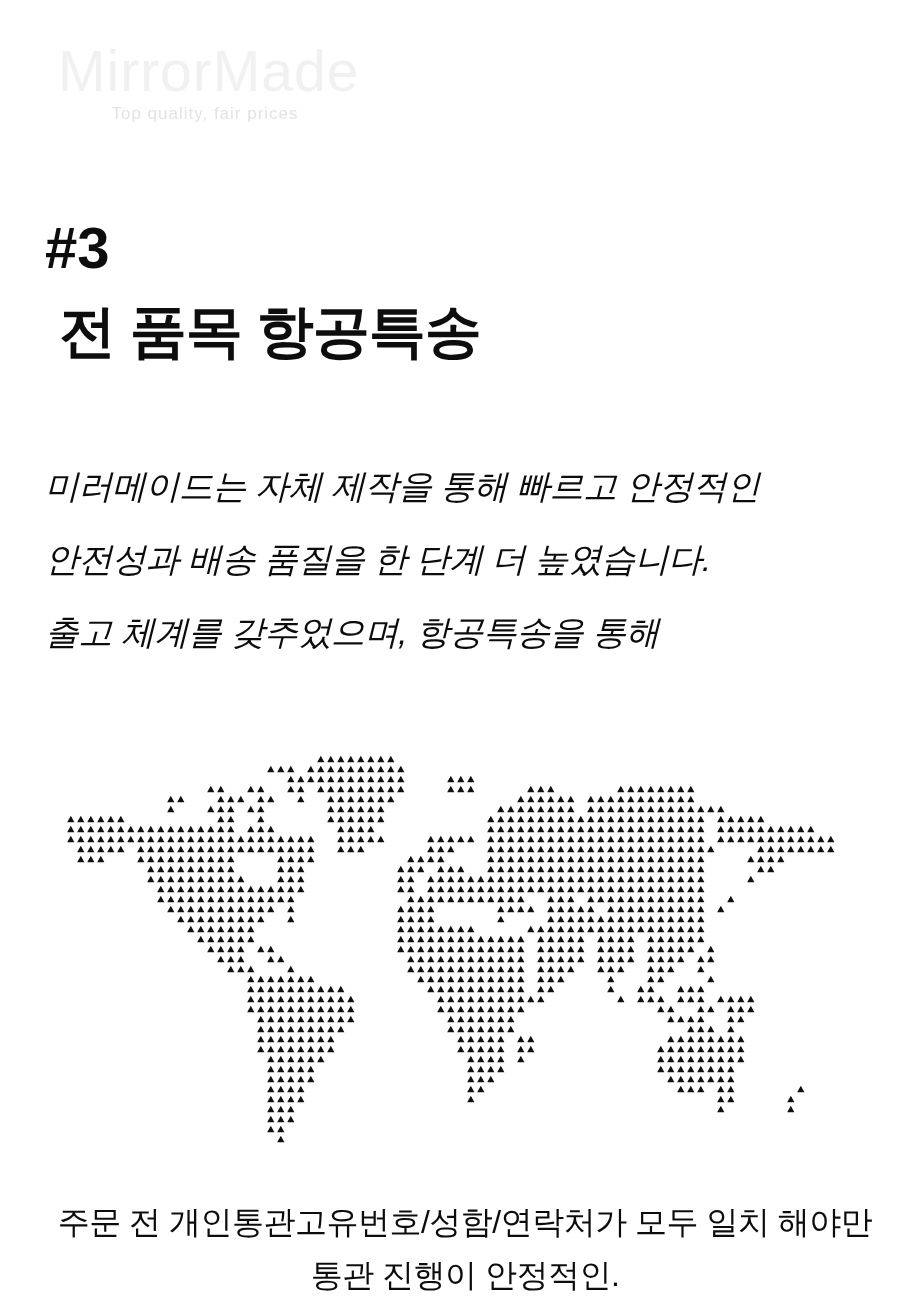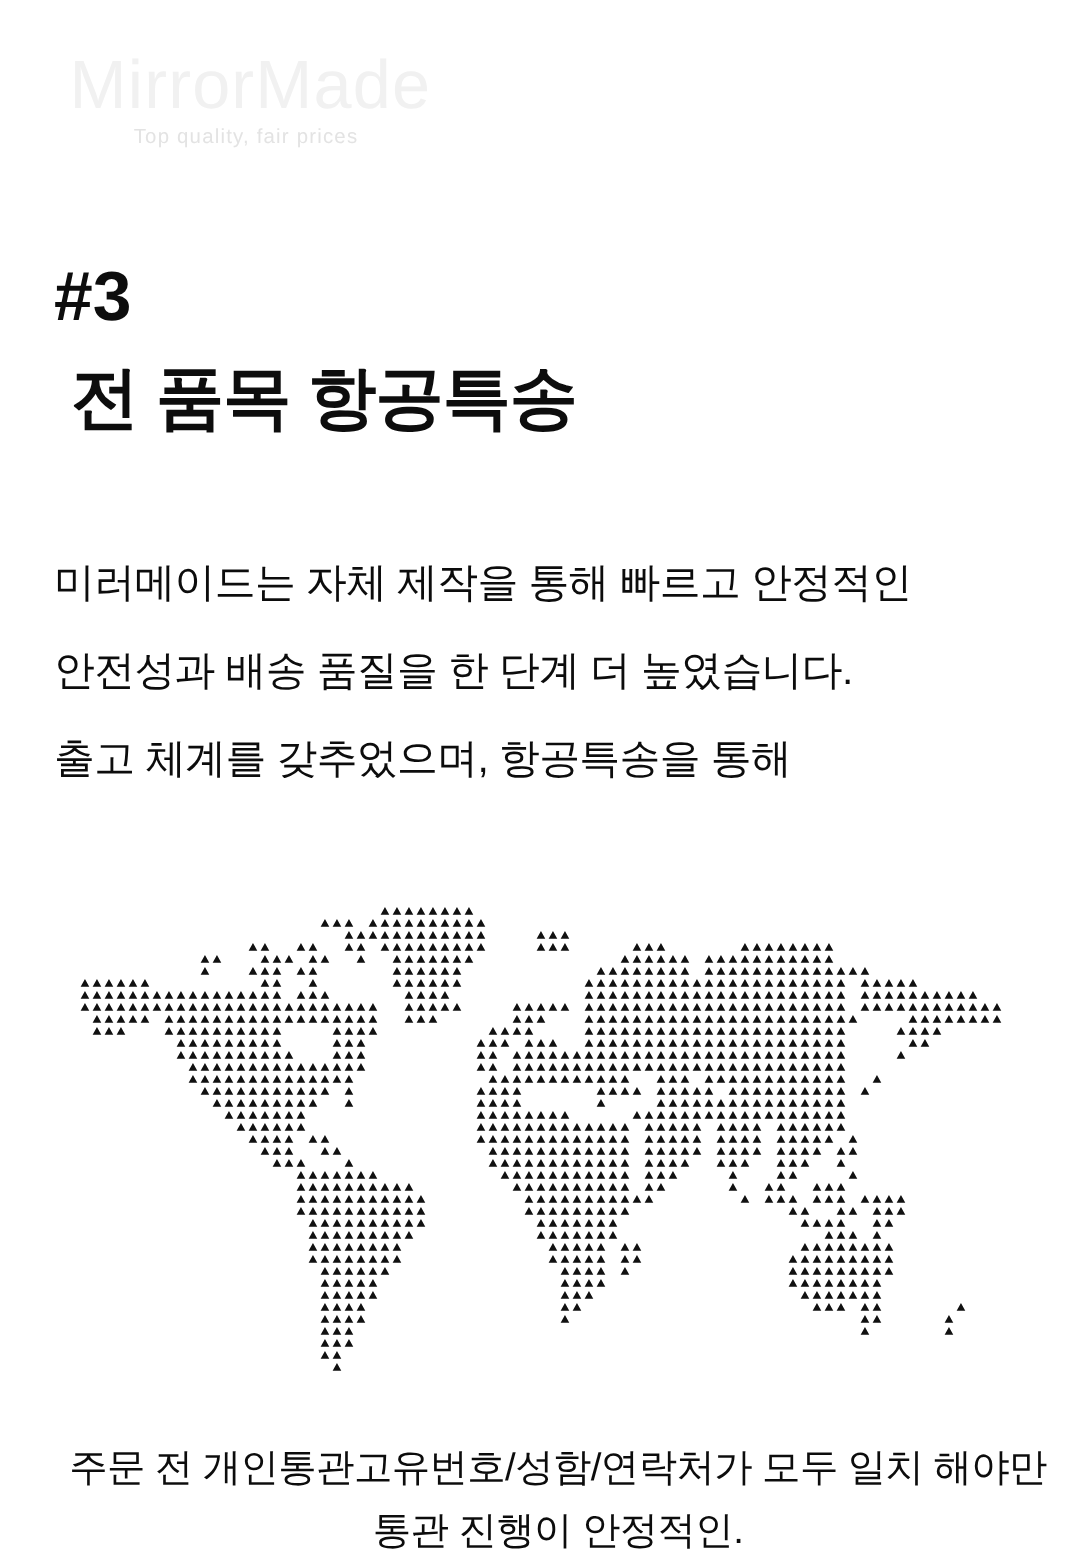--- a/index.html
+++ b/index.html
@@ -28,21 +28,21 @@
     position:absolute;left:44px;top:294px;
     font-size:57px;font-weight:800;color:#0d0d0d;letter-spacing:-1px;
     white-space:nowrap;
     margin-left:15px;
   }
   .body-copy{
     position:absolute;left:45px;top:450px;width:830px;
     font-size:34px;line-height:73px;color:#0c0c0c;
     font-weight:400;letter-spacing:-0.5px;
   }
-  .body-copy div{white-space:nowrap;}
+  .body-copy div{white-space:nowrap;font-style:italic;}
   .map-wrap{
     position:absolute;left:66px;top:754px;width:792px;height:392px;
   }
   .footer-note{
     position:absolute;left:0;top:1196px;width:900px;
     text-align:center;font-size:32px;line-height:53px;
     color:#0c0c0c;font-weight:400;letter-spacing:-0.5px;padding-left:15px;
   }
 </style>
 </head>

